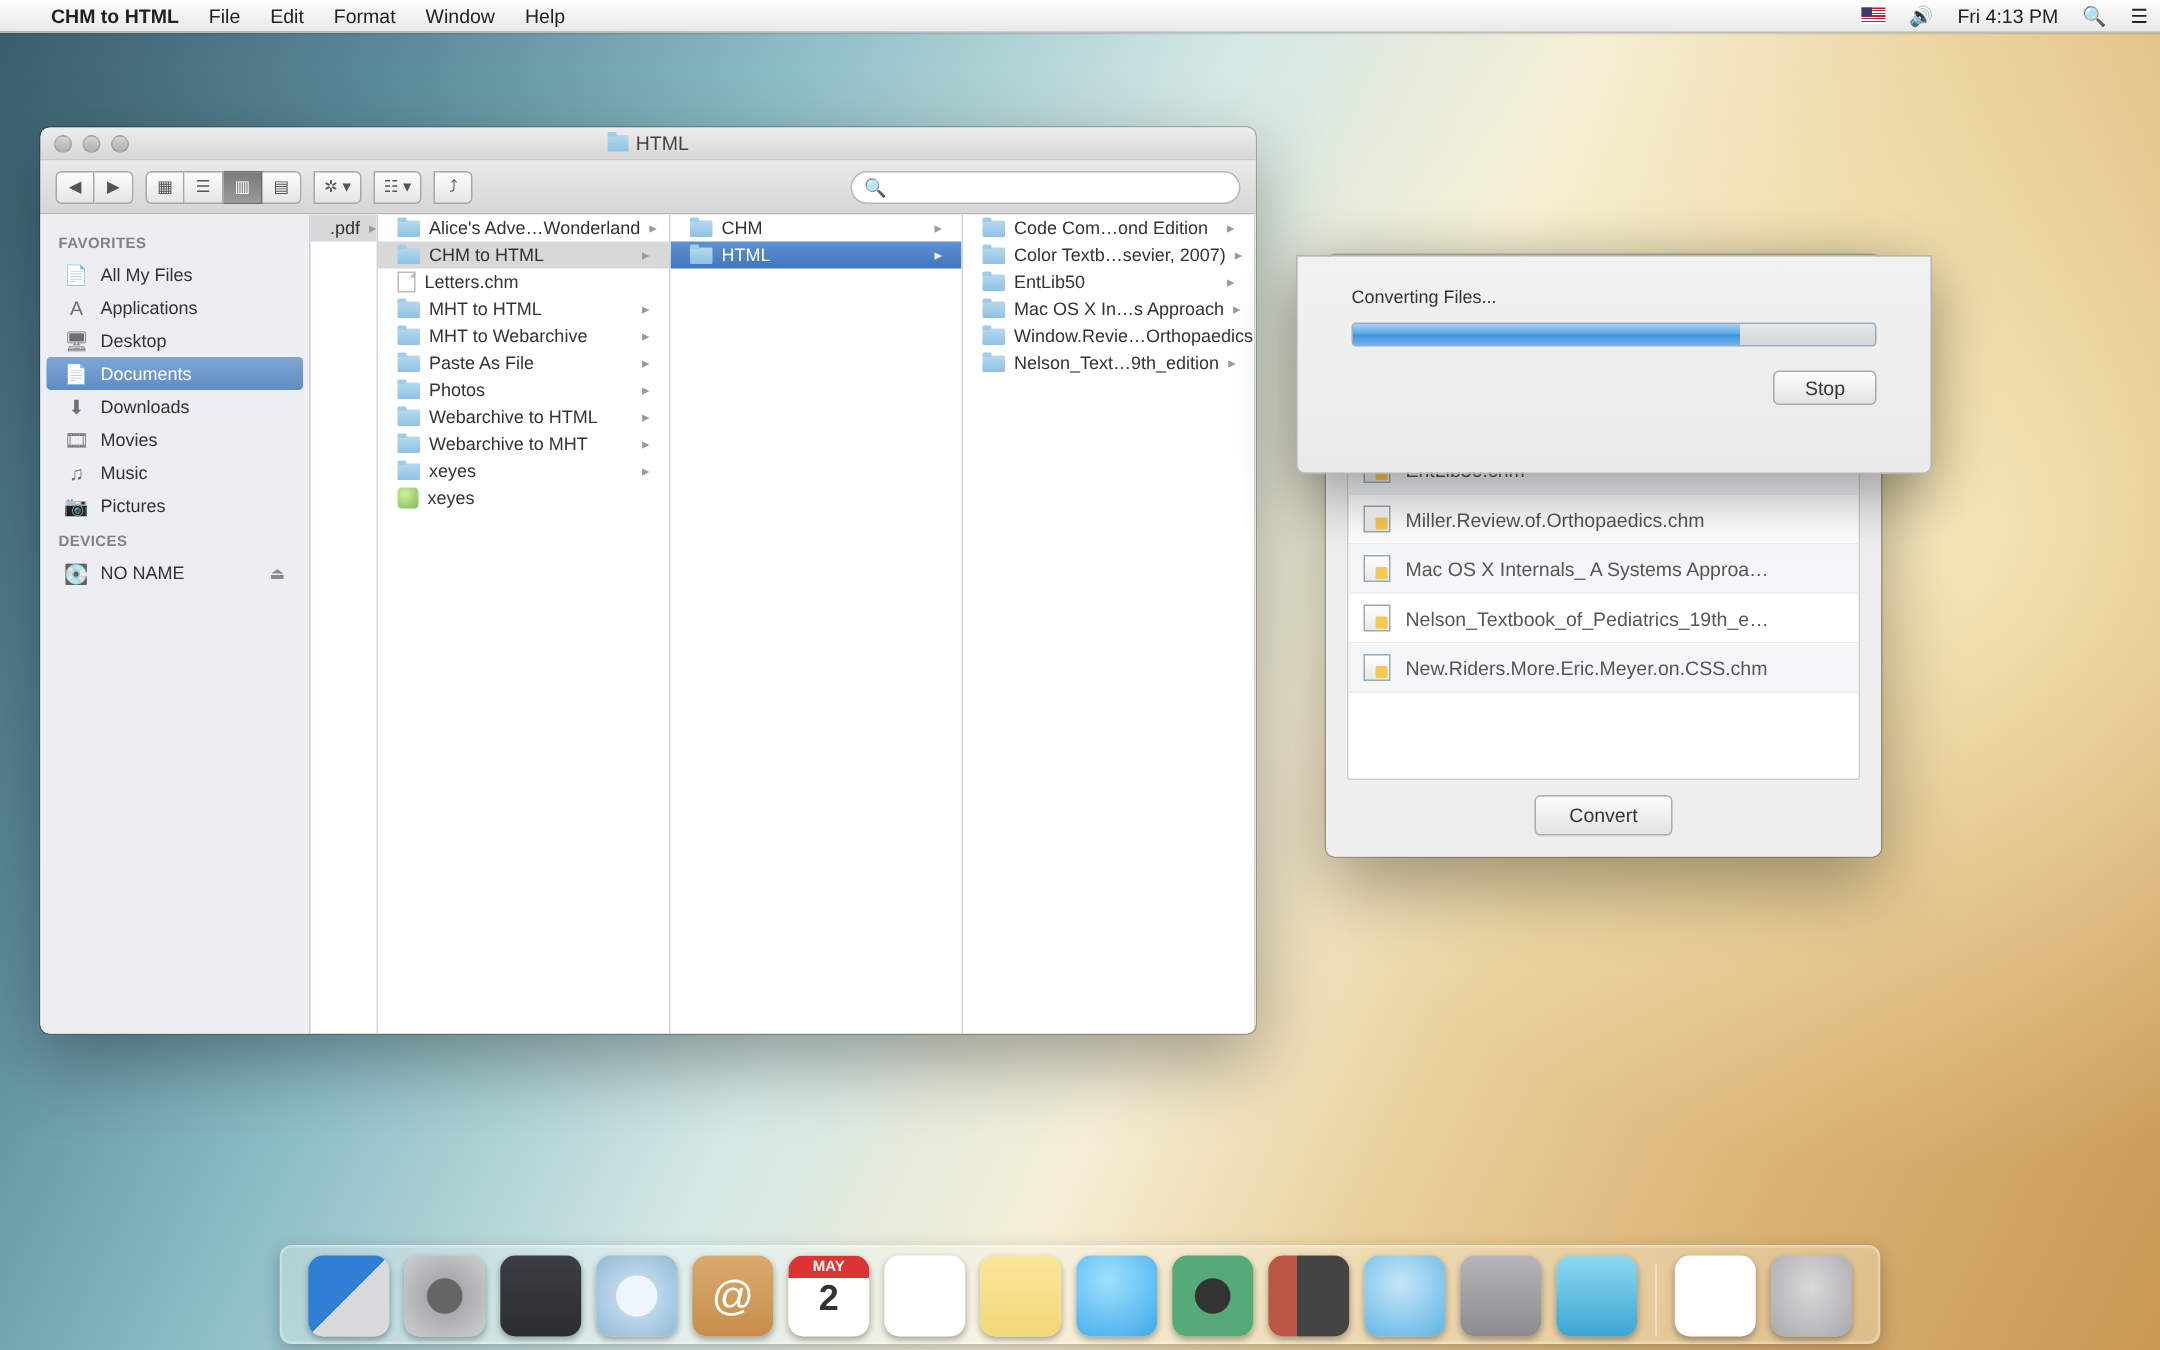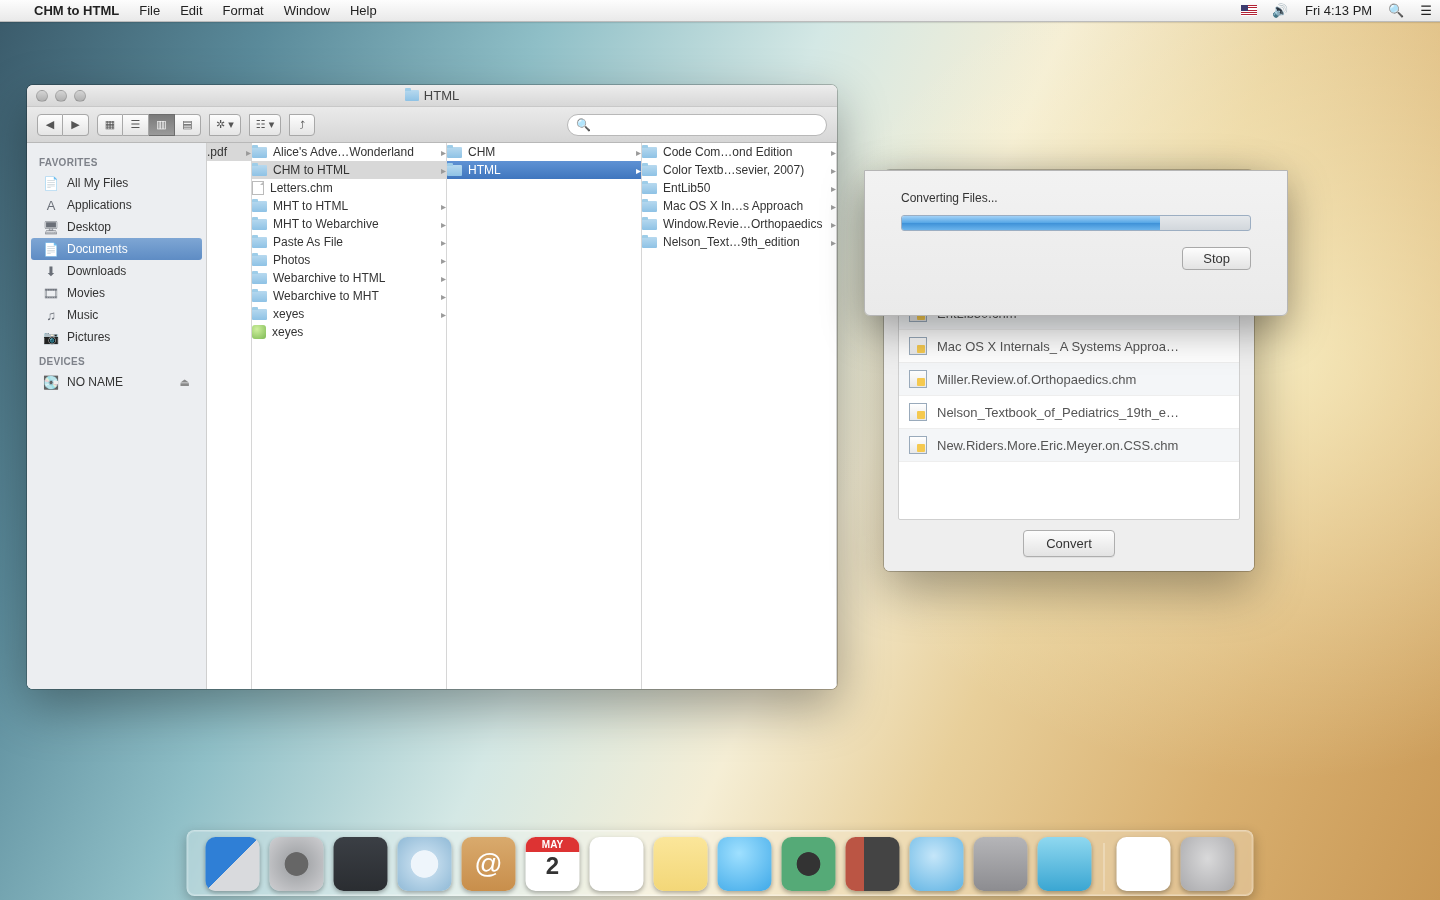--- a/index.html
+++ b/index.html
@@ -45,21 +45,21 @@
 .side-item.sel{background:linear-gradient(#7ea6d4,#5e8cc4);color:#fff}
 .side-ico{width:16px;height:16px;display:inline-flex;align-items:center;justify-content:center;color:#6a6f78;font-size:13px}
 .side-item.sel .side-ico{color:#fff}
 .eject{margin-left:auto;color:#8a8a8a;font-size:11px}
 .columns{flex:1;display:flex;overflow:hidden}
 .col{border-right:1px solid #d6d6d6;overflow:auto;font-size:12px;color:#333}
 .col.c1{width:45px}
 .col.c2{width:195px}
 .col.c3{width:195px}
 .col.c4{flex:1}
-.row{display:flex;align-items:center;gap:6px;padding:2px 0;height:18px;white-space:nowrap;overflow:hidden;text-overflow:ellipsis}
+.row{display:flex;align-items:center;gap:6px;padding:2px 13px;height:18px;white-space:nowrap;overflow:hidden;text-overflow:ellipsis}
 .row.expand::after{content:"▸";margin-left:auto;color:#9a9a9a;font-size:10px}
 .row.sel{background:#d8d8d8}
 .row.selblue{background:linear-gradient(#5f92d4,#3f76be);color:#fff}
 .row.selblue::after{color:#fff}
 .ico-folder{display:inline-block;width:15px;height:11px;background:linear-gradient(#b7d9ef,#8ec2e5);border-radius:1px;flex-shrink:0;position:relative}
 .ico-folder::before{content:"";position:absolute;left:0;top:-2px;width:6px;height:3px;background:#9ecde8;border-radius:1px 1px 0 0}
 .ico-doc{display:inline-block;width:12px;height:14px;background:#fff;border:1px solid #bbb;flex-shrink:0;position:relative}
 .ico-doc::before{content:"";position:absolute;right:-1px;top:-1px;width:4px;height:4px;background:linear-gradient(135deg,transparent 48%,#bbb 52%)}
 .ico-app{display:inline-block;width:14px;height:14px;border-radius:3px;background:radial-gradient(circle at 35% 30%,#cff09e,#7db954);flex-shrink:0}
 
@@ -321,25 +321,25 @@
         <div class="chm-row">
           <span class="chm-ico"></span>
           <span>Color Textbook of Histology 3rd ed…</span>
         </div>
         <div class="chm-row">
           <span class="chm-ico"></span>
           <span>EntLib50.chm</span>
         </div>
         <div class="chm-row">
           <span class="chm-ico"></span>
+          <span>Miller.Review.of.Orthopaedics.chm</span>
+        </div>
+        <div class="chm-row">
+          <span class="chm-ico"></span>
           <span>Mac OS X Internals_ A Systems Approa…</span>
-        </div>
-        <div class="chm-row">
-          <span class="chm-ico"></span>
-          <span>Miller.Review.of.Orthopaedics.chm</span>
         </div>
         <div class="chm-row">
           <span class="chm-ico"></span>
           <span>Nelson_Textbook_of_Pediatrics_19th_e…</span>
         </div>
         <div class="chm-row">
           <span class="chm-ico"></span>
           <span>New.Riders.More.Eric.Meyer.on.CSS.chm</span>
         </div>
       </div>

